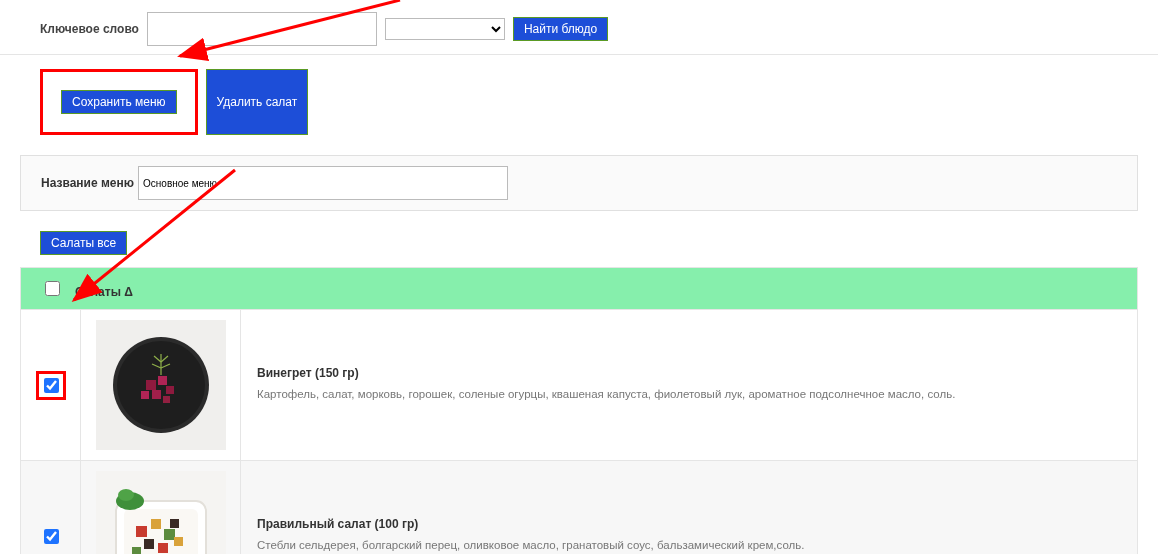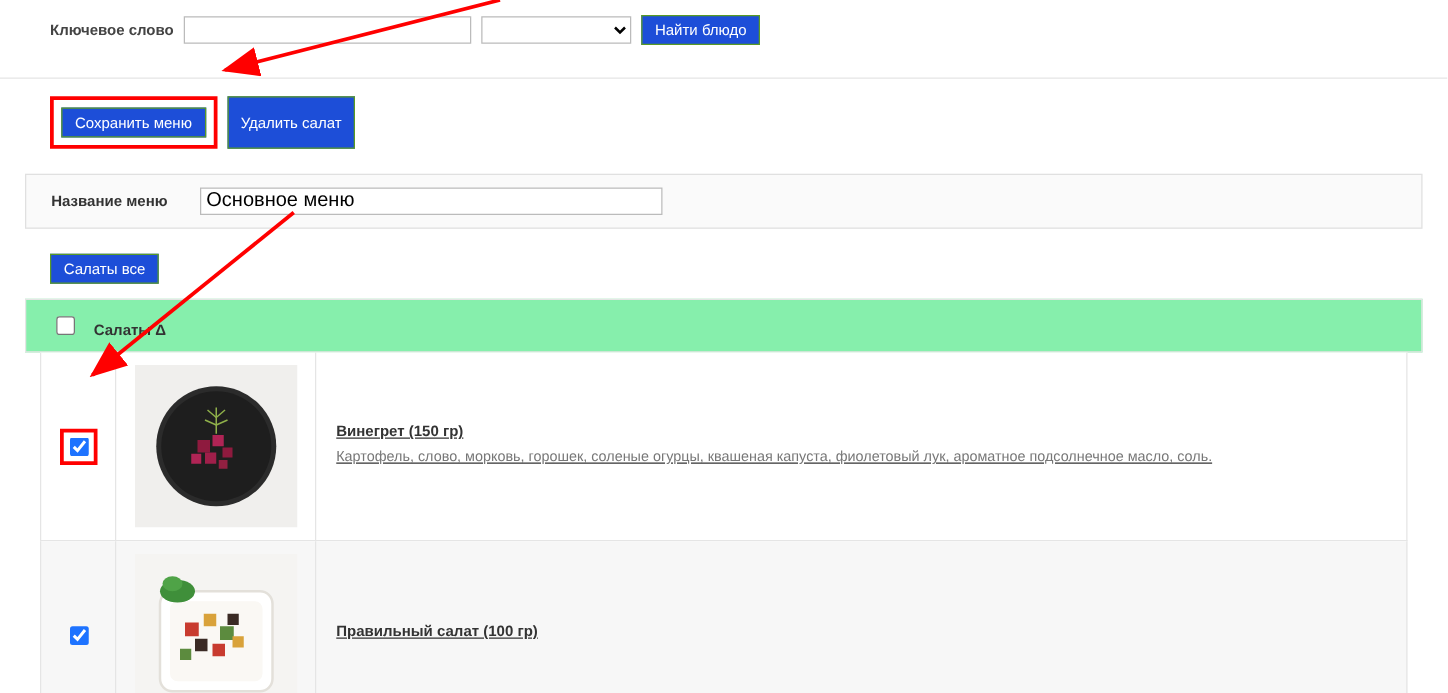--- a/index.html
+++ b/index.html
@@ -6,33 +6,33 @@
   body {
     margin: 0;
     padding: 0;
     font-family: Verdana, Arial, sans-serif;
     font-size: 12px;
     color: #333;
     background: #fff;
     width: 1158px;
   }
   .search-row {
-    padding: 12px 40px 26px 40px;
+    padding: 12px 40px 8px 40px;
     display: flex;
     align-items: center;
     gap: 8px;
     border-bottom: 1px solid #e5e5e5;
     position: relative;
   }
   .search-label { font-weight: bold; color: #444; }
   .text-input {
     border: 1px solid #bbb;
-    height: 22px;
+    height: 34px;
     padding: 2px 4px;
-    font-size: 16px;
+    font-size: 10px;
   }
   .kw-input { width: 230px; }
   .select-input {
     border: 1px solid #bbb;
     height: 22px;
     width: 120px;
     background: #fff;
   }
   .btn-green {
     background: #1d4ed8;
@@ -44,57 +44,56 @@
     font-family: inherit;
   }
   .actions-row {
     padding: 14px 40px 16px 40px;
     display: flex;
     gap: 8px;
     position: relative;
   }
   .highlight-box {
     border: 3px solid #ff0000;
-    padding: 6px;
+    padding: 18px;
     display: inline-block;
   }
   .name-row {
     margin: 4px 20px 0 20px;
     border: 1px solid #e0e0e0;
     background: #fafafa;
     padding: 10px 20px;
     display: flex;
     align-items: center;
-    gap: 26px;
+    gap: 4px;
   }
   .name-label { font-weight: bold; color: #333; }
   .name-input { width: 370px; }
   .select-all-row {
     margin: 14px 20px 0 20px;
     padding: 6px 20px 6px 20px;
   }
   .category-header {
     margin: 6px 20px 0 20px;
     background: #86efac;
     border: 1px solid #e5e5e5;
     padding: 10px 20px;
     display: flex;
     align-items: flex-end;
     gap: 12px;
   }
   .cat-label { font-weight: bold; color: #333; }
   .dish-row {
-    margin: 0 32px;
+    margin: 0 20px;
     border: 1px solid #e5e5e5;
     border-top: none;
     display: flex;
     align-items: stretch;
     background: #fff;
     position: relative;
-    text-decoration: underline;
   }
   .dish-row.alt { background: #f7f7f7; }
   .check-cell {
     width: 60px;
     display: flex;
     align-items: center;
     justify-content: center;
     border-right: 1px solid #e5e5e5;
     position: relative;
   }
@@ -193,21 +192,21 @@
           <line x1="65" y1="55" x2="65" y2="34"></line>
           <line x1="65" y1="42" x2="58" y2="36"></line>
           <line x1="65" y1="42" x2="72" y2="36"></line>
           <line x1="65" y1="48" x2="56" y2="44"></line>
           <line x1="65" y1="48" x2="74" y2="44"></line>
         </g>
       </svg>
     </div>
     <div class="body-cell">
       <div class="dish-title">Винегрет (150 гр)</div>
-      <div class="dish-desc">Картофель, слово, морковь, горошек, соленые огурцы, квашеная капуста, фиолетовый лук, ароматное подсолнечное масло, соль.</div>
+      <div class="dish-desc">Картофель, салат, морковь, горошек, соленые огурцы, квашеная капуста, фиолетовый лук, ароматное подсолнечное масло, соль.</div>
     </div>
   </div>
 
   <div class="dish-row alt">
     <div class="check-cell">
       <input type="checkbox" class="chk" checked="" style="">
     </div>
     <div class="img-cell">
 
       <svg class="dish-img-svg" width="130" height="130" viewBox="0 0 130 130">
@@ -223,20 +222,21 @@
           <rect x="78" y="66" width="9" height="9" fill="#d9a23a"></rect>
           <rect x="36" y="76" width="9" height="9" fill="#5c8b3e"></rect>
           <rect x="74" y="48" width="9" height="9" fill="#3a2a24"></rect>
         </g>
         <ellipse cx="34" cy="30" rx="14" ry="9" fill="#3f8f3a"></ellipse>
         <ellipse cx="30" cy="24" rx="8" ry="6" fill="#4fa347"></ellipse>
       </svg>
     </div>
     <div class="body-cell">
       <div class="dish-title">Правильный салат (100 гр)</div>
+      <div class="dish-desc">Стебли сельдерея, болгарский перец, оливковое масло, гранатовый соус, бальзамический крем,соль.</div>
     </div>
   </div>
 
   <svg class="overlay-svg" viewBox="0 0 1158 554">
     <defs>
       <marker id="arrowhead" markerWidth="10" markerHeight="8" refX="9" refY="4" orient="auto">
         <polygon points="0 0, 10 4, 0 8" fill="#ff0000"></polygon>
       </marker>
     </defs>
 

